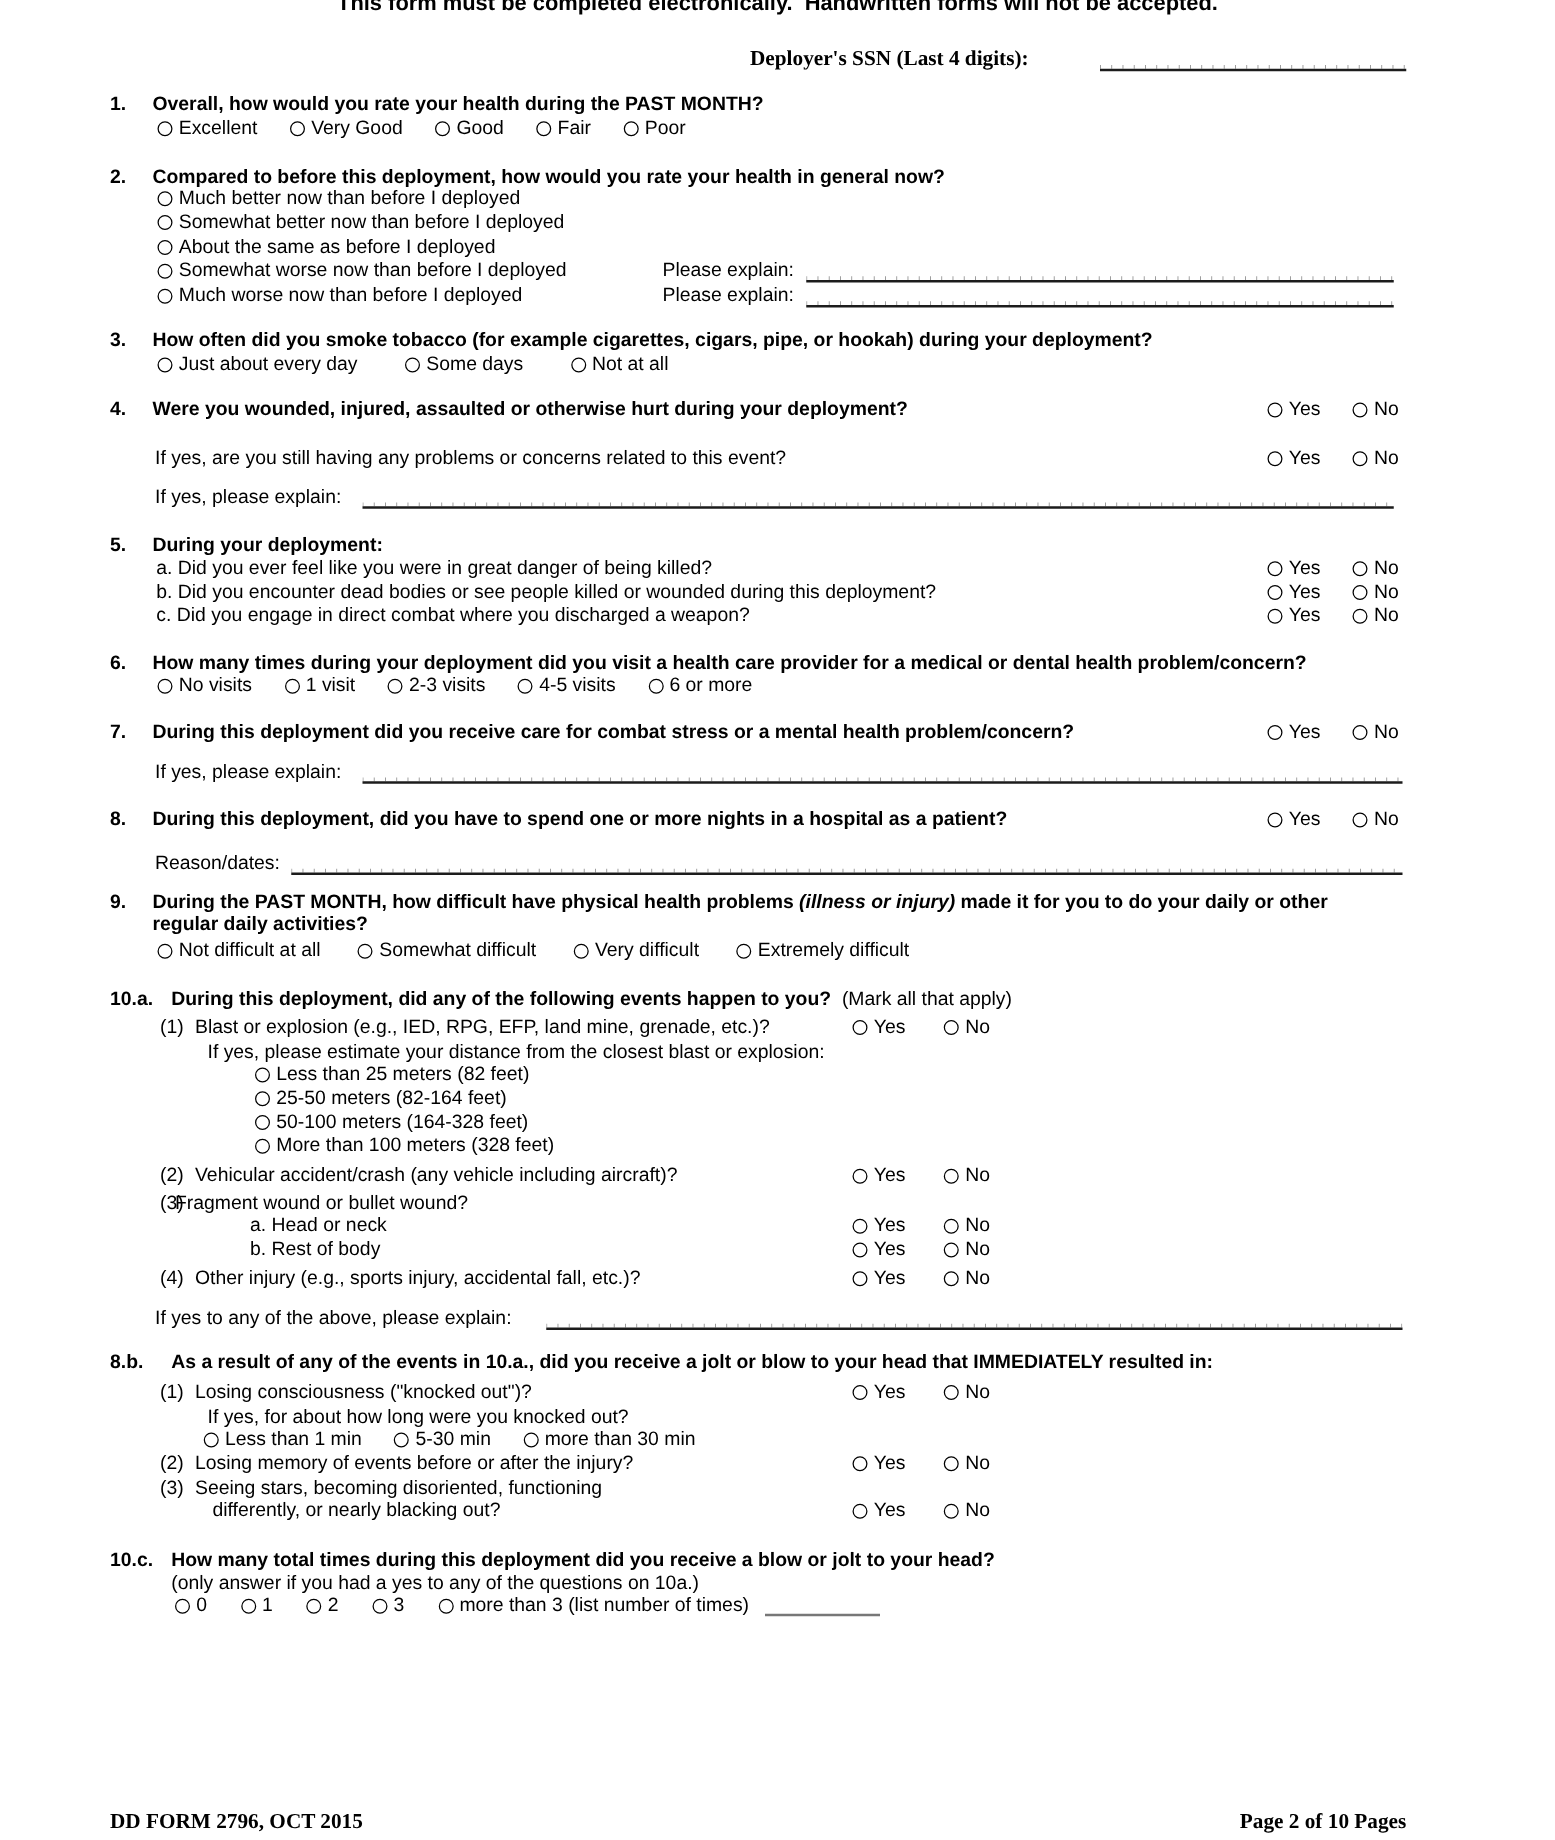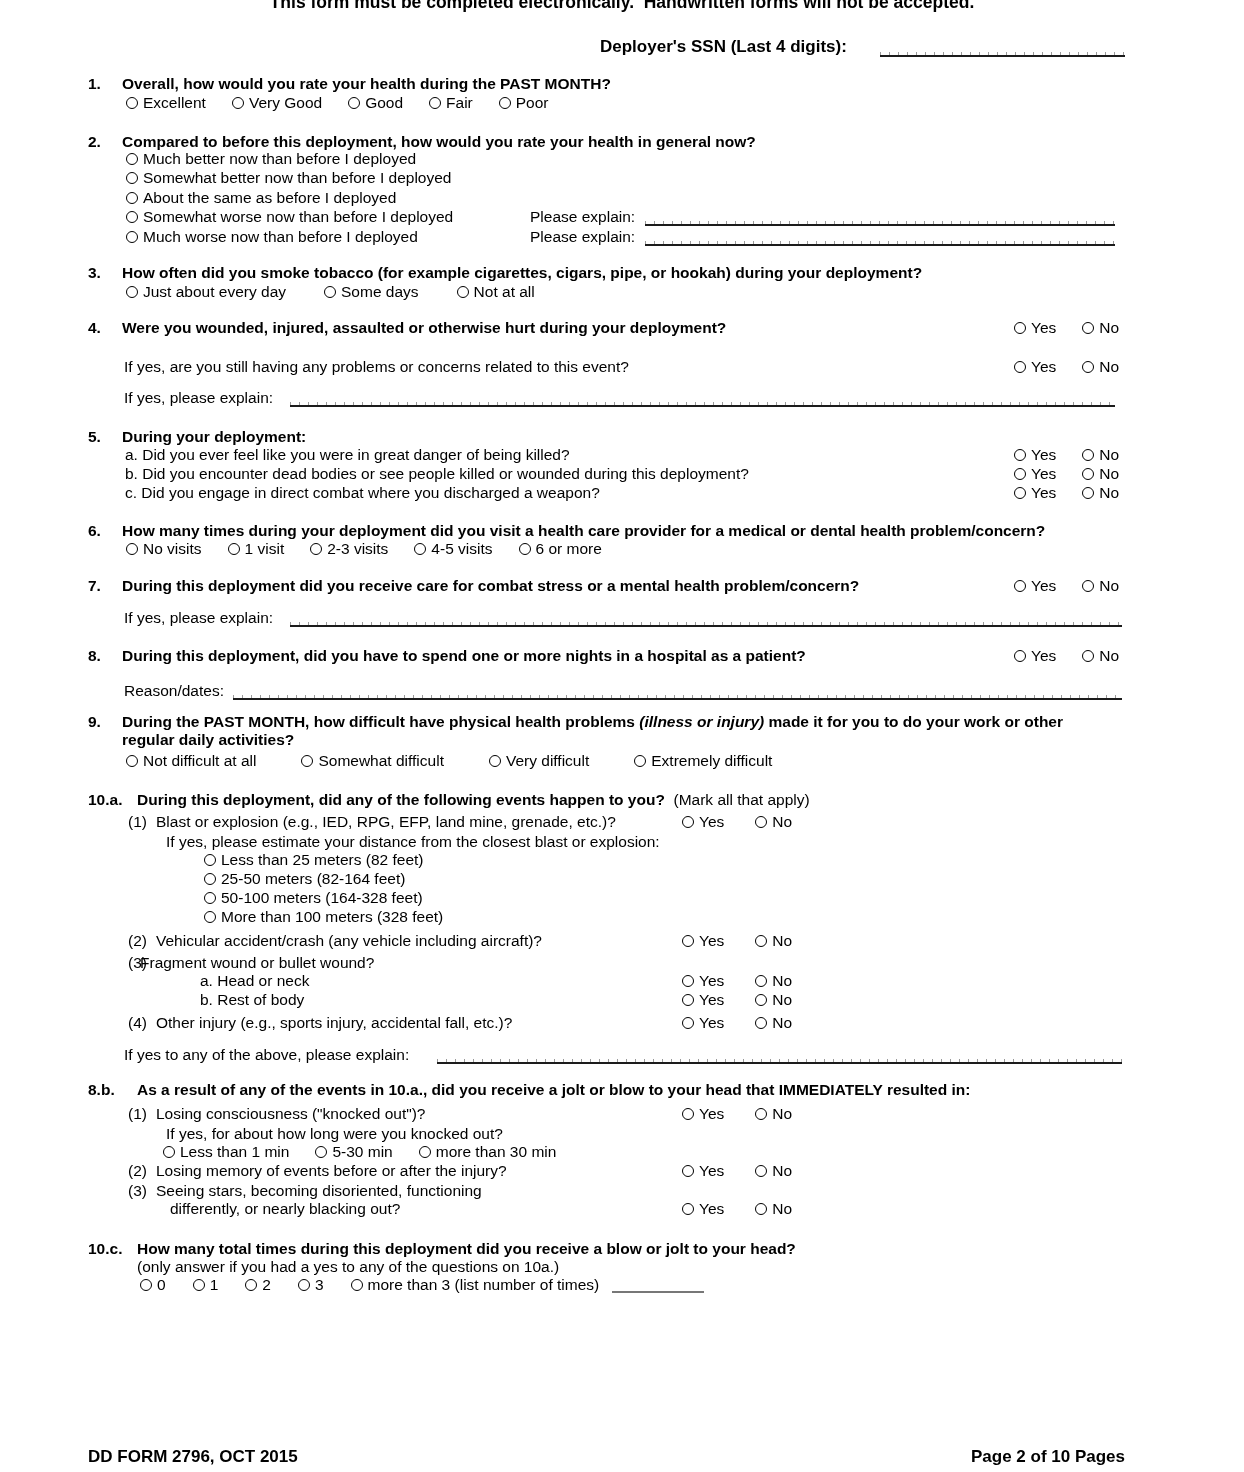--- a/index.html
+++ b/index.html
@@ -29,21 +29,21 @@
   }
   .sline{
     display:inline-block;width:92px;height:13px;margin-left:8px;
     border-bottom:2px solid #777;
   }
   .watermark{
     position:absolute;left:300px;top:646px;z-index:40;
     font-size:124px;letter-spacing:26px;line-height:1;font-weight:400;color:#000;
   }
   .notice{font-weight:bold;font-size:17.5px;}
-  .big{font-weight:bold;font-size:17px;}
+  .big{font-weight:bold;font-size:17px;font-family:Liberation Serif, serif;}
 </style>
 </head>
 <body>
 
 <div class="page">
 
   <div class="row notice center" style="top:-7px;">This form must be completed electronically.&nbsp; Handwritten forms will not be accepted.</div>
 
   <div class="row" style="top:38px;">
     <span class="at big" style="left:600px;">Deployer's SSN (Last 4 digits):</span>
@@ -277,27 +277,27 @@
         </span>
     </span>
   </div>
   <div class="row" style="top:682px;">
     <span class="at" style="left:124px;">Reason/dates:</span>
     <i class="blank" style="left:233px;top:1px;width:889px;"></i>
   </div>
 
   <div class="row" style="top:713px;">
     <span class="at b" style="left:88px;">9.</span>
-    <span class="at" style="left:122px;"><span class="b">During the PAST MONTH, how difficult have physical health problems </span><span class="bi">(illness or injury)</span><span class="b"> made it for you to do your work or other</span></span>
+    <span class="at" style="left:122px;"><span class="b">During the PAST MONTH, how difficult have physical health problems </span><span class="bi">(illness or injury)</span><span class="b"> made it for you to do your daily or other</span></span>
   </div>
   <div class="row" style="top:731px;">
     <span class="at b" style="left:122px;">regular daily activities?</span>
   </div>
   <div class="row" style="top:752px;">
-    <span class="at opts" style="left:126px;gap:45px;">
+    <span class="at opts" style="left:126px;gap:30px;">
       <span class="opt">
           <i class="rb"></i>
           <span>Not difficult at all</span>
         </span>
       <span class="opt">
           <i class="rb"></i>
           <span>Somewhat difficult</span>
         </span>
       <span class="opt">
           <i class="rb"></i>

